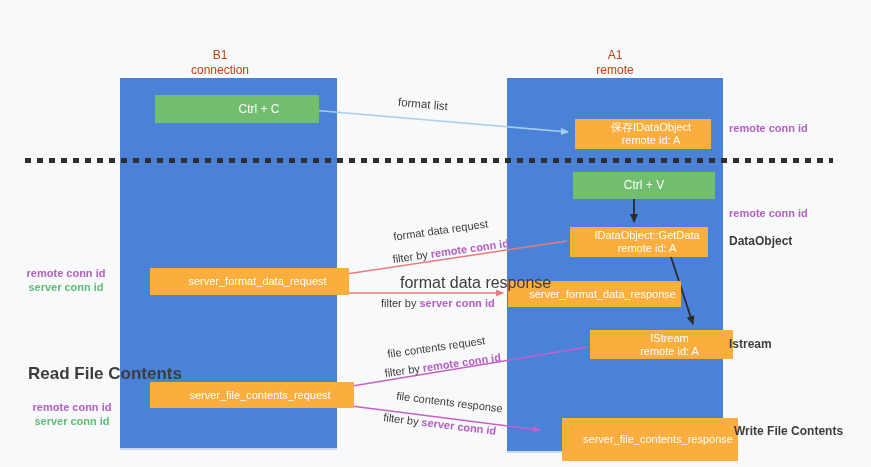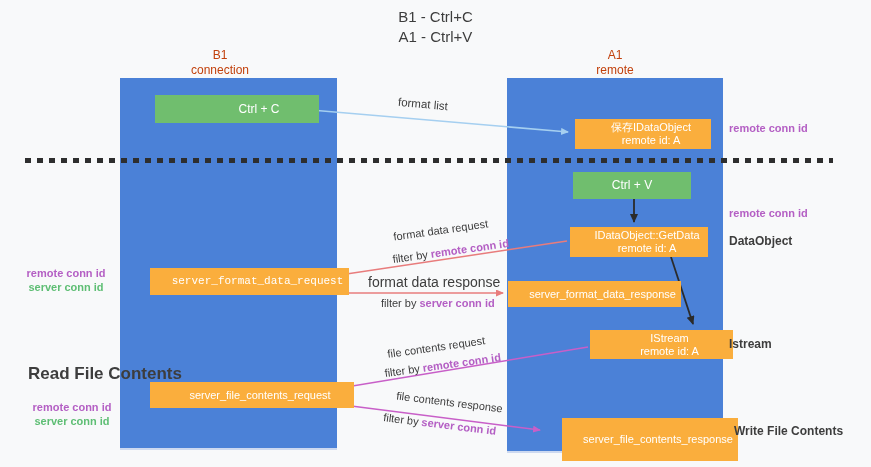--- a/index.html
+++ b/index.html
@@ -57,24 +57,20 @@
     line-height:14px;white-space:nowrap;
   }
   .note-block .purple{color:#B45FC4;}
   .note-block .green{color:#5EBE74;}
 </style>
 </head>
 <body>
 
 <div class="canvas">
 
-  <div class="title">
-    <div>B1 - Ctrl+C</div>
-    <div>A1 - Ctrl+V</div>
-  </div>
 
   <div class="lane-header" style="left:110px;width:220px;">
     <div>B1</div>
     <div>connection</div>
   </div>
   <div class="lane-header" style="left:507px;width:216px;">
     <div>A1</div>
     <div>remote</div>
   </div>
 
@@ -109,30 +105,30 @@
 
   <div class="node green" style="left:155px;top:95px;width:120px;height:28px;padding-left:44px;">
     <div>Ctrl + C</div>
   </div>
 
   <div class="node orange" style="left:575px;top:119px;width:120px;height:30px;">
     <div>保存IDataObject</div>
     <div>remote id: A</div>
   </div>
 
-  <div class="node green" style="left:573px;top:172px;width:118px;height:27px;">
+  <div class="node green" style="left:573px;top:172px;width:142px;height:27px;">
     <div>Ctrl + V</div>
   </div>
 
   <div class="node orange" style="left:570px;top:227px;width:122px;height:30px;">
     <div>IDataObject::GetData</div>
     <div>remote id: A</div>
   </div>
 
-  <div class="node orange" style="left:150px;top:268px;width:183px;height:27px;font-family:Liberation Mono, monospace;">
+  <div class="node orange" style="left:150px;top:268px;width:183px;height:27px;">
     <div>server_format_data_request</div>
   </div>
 
   <div class="node orange" style="left:508px;top:281px;width:157px;height:26px;">
     <div>server_format_data_response</div>
   </div>
 
   <div class="node orange" style="left:590px;top:330px;width:127px;height:29px;">
     <div>IStream</div>
     <div>remote id: A</div>
@@ -146,21 +142,21 @@
     <div>server_file_contents_response</div>
   </div>
 
   <div class="edge-label tilt-pos-sm" style="left:398px;top:98px;font-size:11.5px;">format list</div>
 
   <div class="edge-label tilt-neg" style="left:393px;top:224px;">format data request</div>
   <div class="edge-label tilt-neg" style="left:392px;top:245px;">
     <span>filter by</span><span class="lbl-purple">remote conn id</span>
   </div>
 
-  <div class="edge-label" style="left:368px;top:274px;font-size:14px;">format data response</div>
+  <div class="edge-label" style="left:400px;top:274px;font-size:16px;">format data response</div>
   <div class="edge-label" style="left:381px;top:297px;">
     <span>filter by</span><span class="lbl-purple">server conn id</span>
   </div>
 
   <div class="edge-label tilt-neg" style="left:387px;top:341px;">file contents request</div>
   <div class="edge-label tilt-neg" style="left:384px;top:359px;">
     <span>filter by</span><span class="lbl-purple">remote conn id</span>
   </div>
 
   <div class="edge-label tilt-pos" style="left:396px;top:396px;">file contents response</div>

